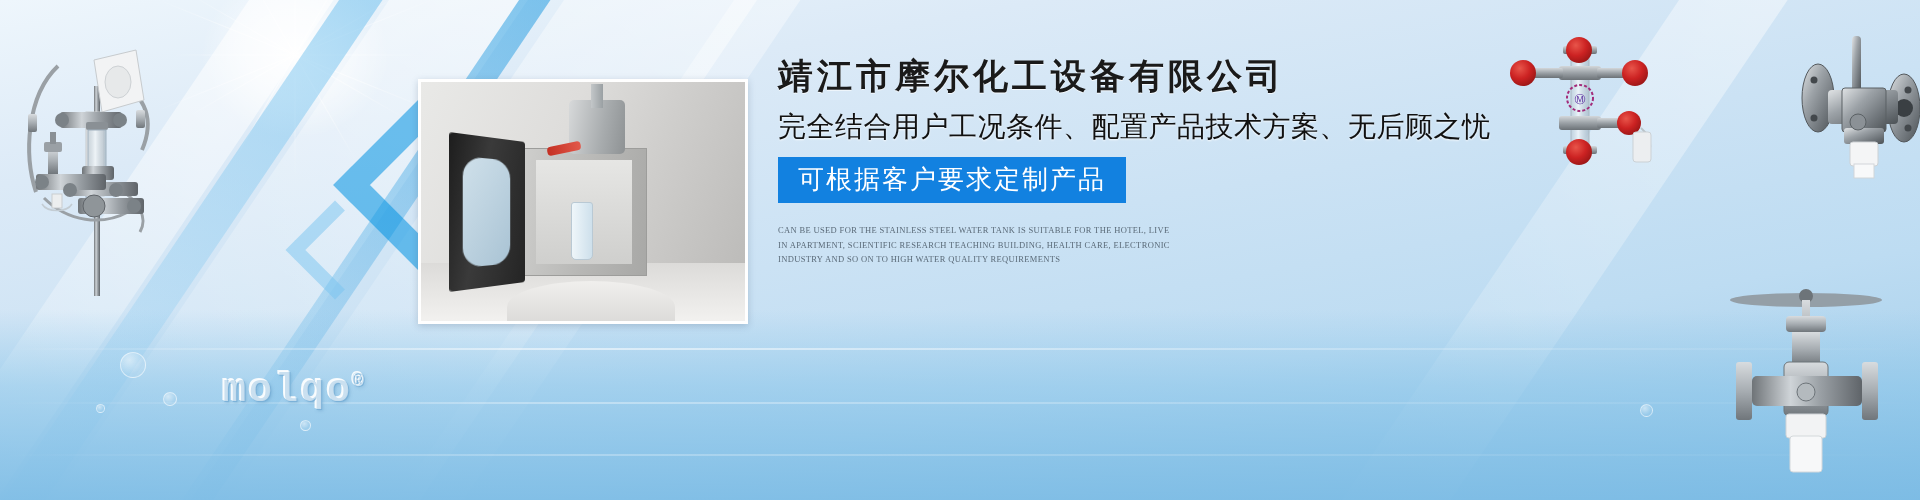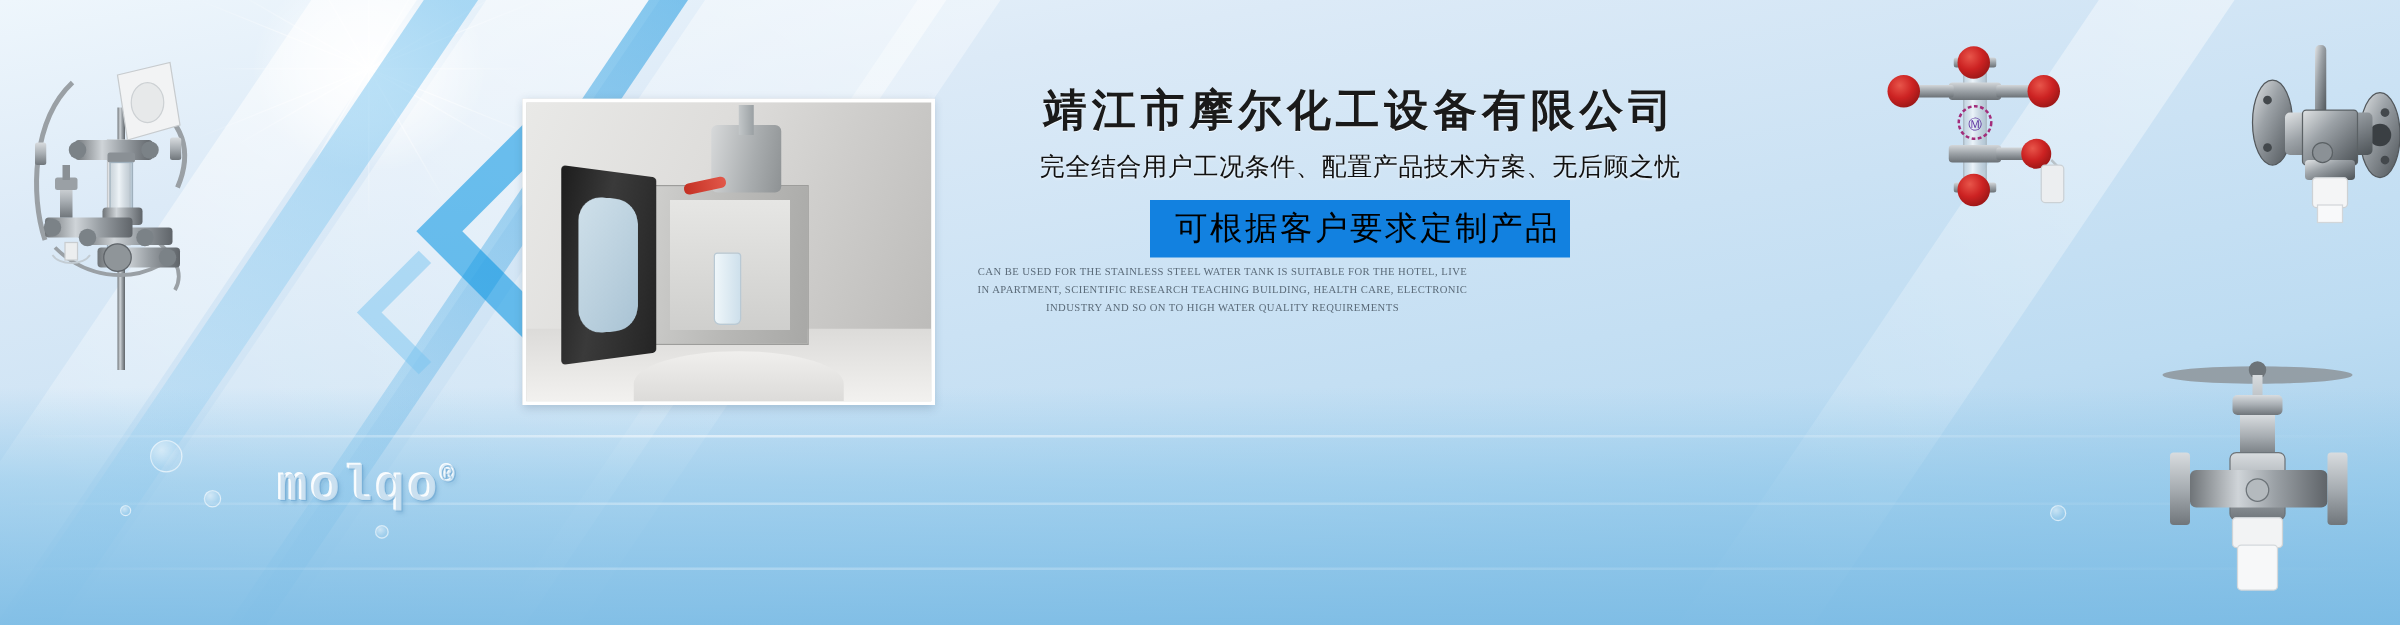--- a/index.html
+++ b/index.html
@@ -111,21 +111,21 @@
      background:linear-gradient(90deg,#c3c7c9,#9aa0a3); }
   .cab-red { position:absolute; left:126px; top:62px; width:34px; height:9px;
      background:linear-gradient(90deg,#c43023,#e2584a); border-radius:4px; transform:rotate(-12deg); }
   .cab-base { position:absolute; left:86px; bottom:0; width:168px; height:40px;
      background:linear-gradient(180deg,#f0efed,#dcdbd9); border-radius:50% 50% 0 0 / 26px 26px 0 0; }
 
   
   .prod { position:absolute; }
 
   
-  .text-block { position:absolute; left:778px; top:70px; width:620px;text-align:center; }
+  .text-block { position:absolute; left:778px; top:58px; width:620px; }
 
   .company {
     font-family:"Liberation Serif", serif;
     font-weight:700;
     font-size:35px;
     letter-spacing:4px;
     color:#1a1a1a;
     line-height:1.1;
     white-space:nowrap;
     text-shadow:0 1px 0 rgba(255,255,255,.7);
@@ -139,44 +139,44 @@
     font-size:34px;
     font-weight:700;
     letter-spacing:2px;
     line-height:1;
     padding:9px 14px 11px 14px;
     white-space:nowrap;
   }
 
   .subline {
     margin-top:14px;
-    font-size:20px;
+    font-size:28px;
     font-weight:400;
     color:#111111;
     letter-spacing:.5px;
     line-height:1.15;
     white-space:nowrap;
     text-shadow:0 1px 2px rgba(255,255,255,.85);
   }
 
   .tagline {
     display:inline-block;
     margin-top:14px;
     background:#1281e0;
-    color:#000000;
+    color:#ffffff;
     font-size:26px;
     font-weight:400;
     letter-spacing:2px;
     line-height:1;
-    padding:9px 8px 11px 20px;
+    padding:9px 20px 11px 20px;
     white-space:nowrap;
   }
 
   .fineprint {
-    margin-top:4px;
+    margin-top:20px;
     width:400px;
     font-family:"Liberation Serif", serif;
     font-size:8.5px;
     line-height:1.75;
     letter-spacing:.35px;
     color:#5a6a78;
     text-transform:uppercase;
   }
 
   

